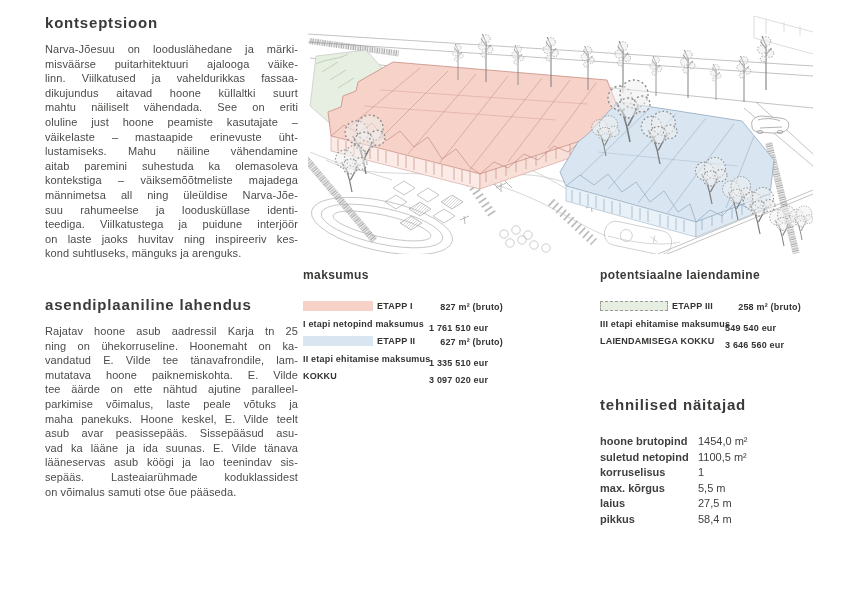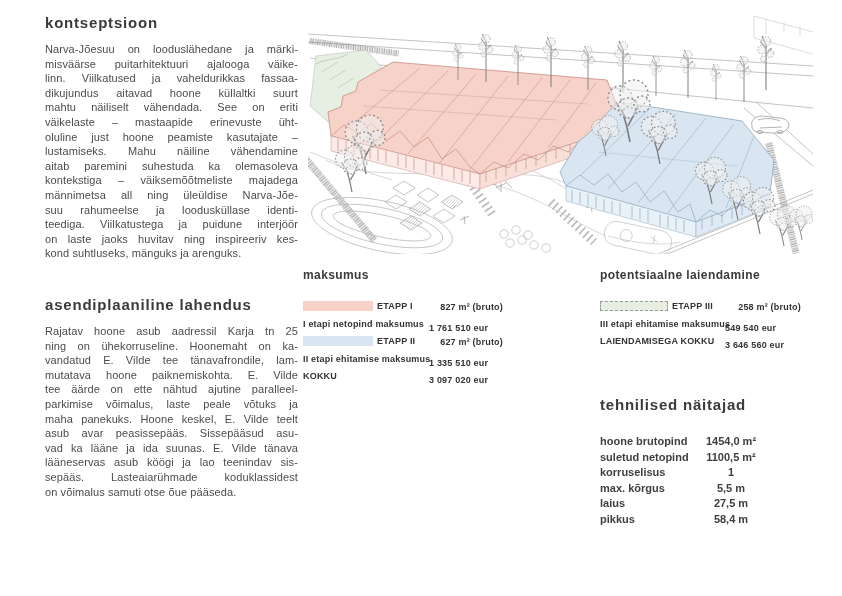--- a/index.html
+++ b/index.html
@@ -44,37 +44,37 @@
   .swatch.s3 { background:var(--etapp3,#e7efe2); border:1px dashed var(--etapp3_line,#9a9a9a); width:68px; }
   .lrow .val-right { position:absolute; right:0; top:2px; text-align:right; }
   .lrow .val-left  { position:absolute; left:126px; top:5px; text-align:left; }
   .panel.expansion .lrow .val-left { left:125px; }
 
   .panel.technical { left:600px; top:396px; width:200px; }
   .panel.technical h2 { font-size:15px; letter-spacing:0.8px; }
   .trows { position:absolute; left:0; top:39px; width:100%; }
   .trow { position:relative; height:15.6px; font-size:11px; color:#3f3f3e; }
   .trow .tlbl { position:absolute; left:0; top:0;font-weight:bold; }
-  .trow .tval { position:absolute; left:98px; top:0; width:66px; text-align:center;font-weight:bold; }
+  .trow .tval { position:absolute; left:98px; top:0; width:66px; text-align:left; }
 </style>
 </head>
 <body>
 
 <div class="page">
 
   <div class="textcol concept">
     <h1 class="sec-title">kontseptsioon</h1>
     <div class="para">
         <div class="jline">Narva-Jõesuu on looduslähedane ja märki-</div>
         <div class="jline">misväärse puitarhitektuuri ajalooga väike-</div>
         <div class="jline">linn. Viilkatused ja vaheldurikkas fassaa-</div>
         <div class="jline">dikujundus aitavad hoone küllaltki suurt</div>
         <div class="jline">mahtu näiliselt vähendada. See on eriti</div>
+        <div class="jline">oluline just hoone peamiste kasutajate –</div>
         <div class="jline">väikelaste – mastaapide erinevuste üht-</div>
-        <div class="jline">oluline just hoone peamiste kasutajate –</div>
         <div class="jline">lustamiseks. Mahu näiline vähendamine</div>
         <div class="jline">aitab paremini suhestuda ka olemasoleva</div>
         <div class="jline">kontekstiga – väiksemõõtmeliste majadega</div>
         <div class="jline">männimetsa all ning üleüldise Narva-Jõe-</div>
         <div class="jline">suu rahumeelse ja loodusküllase identi-</div>
         <div class="jline">teediga. Viilkatustega ja puidune interjöör</div>
         <div class="jline">on laste jaoks huvitav ning inspireeriv kes-</div>
         <div class="jline jlast">kond suhtluseks, mänguks ja arenguks.</div>
       </div>
   </div>

